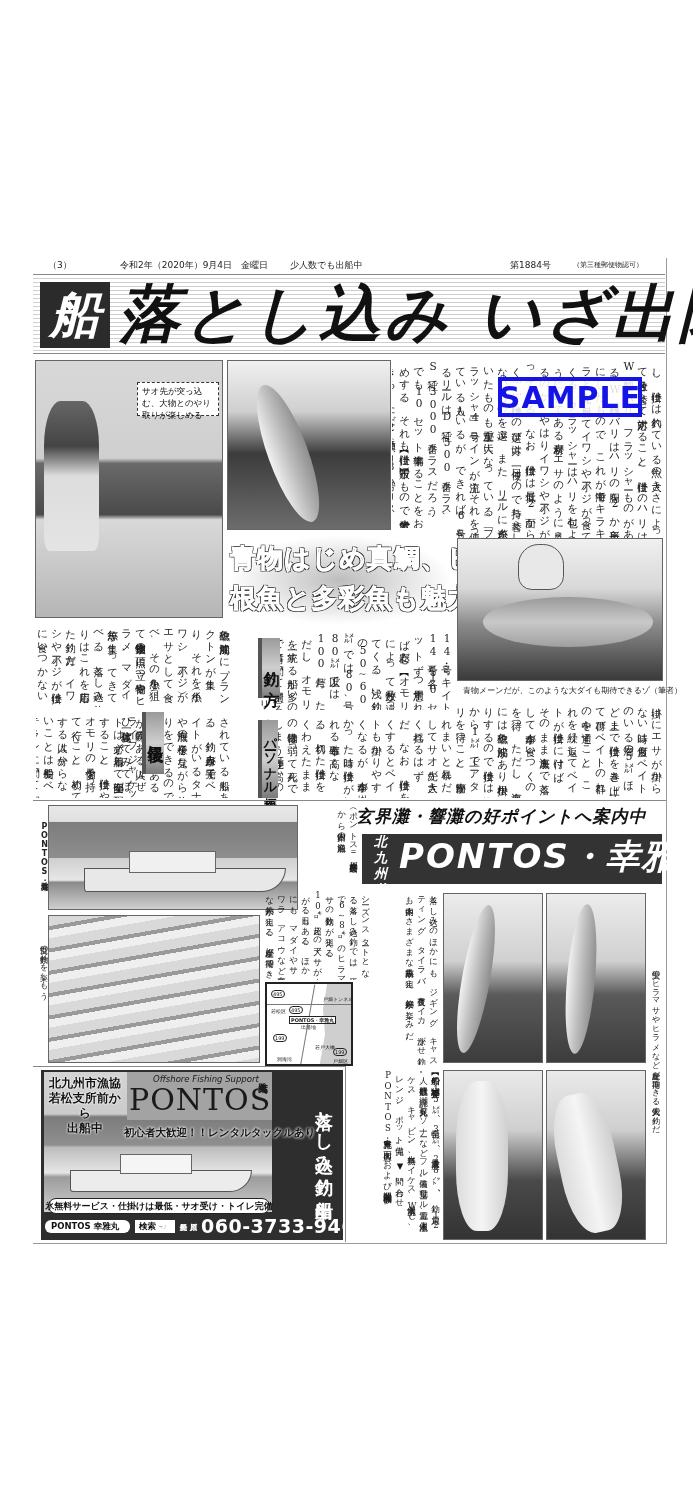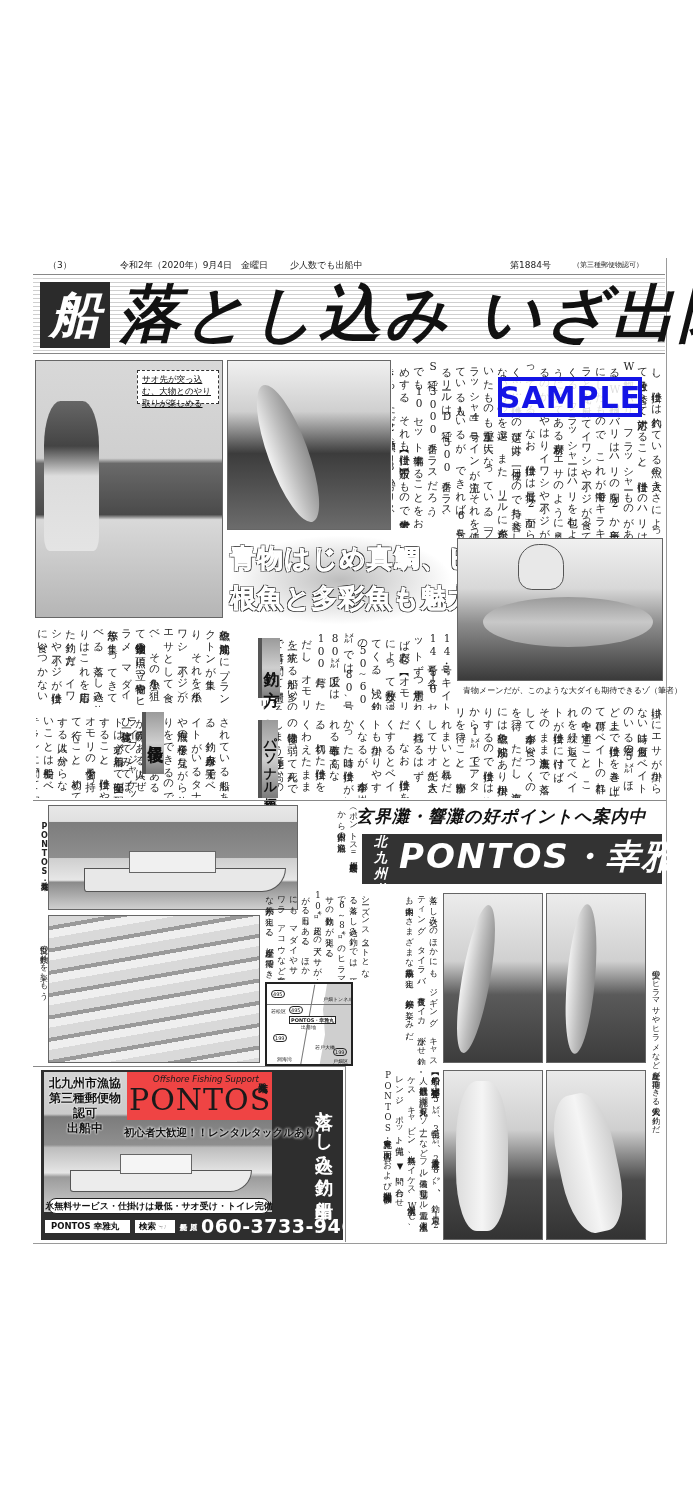--- a/index.html
+++ b/index.html
@@ -52,21 +52,21 @@
 
   
   .guide-title { font-family: "DejaVu Sans", sans-serif; font-weight: bold; font-style: italic; font-size: 17px; color: #111; white-space: nowrap; letter-spacing: 1px; }
   .pontos-bar { background: #333; color: #fff; display: flex; align-items: flex-start; gap: 12px; padding-left: 12px; font-family: "DejaVu Sans", sans-serif; }
   .pontos-bar .sub { font-size: 13px; font-weight: bold; font-style: italic; line-height: 16px; text-align: center; }
   .pontos-bar .main { font-size: 34px; font-weight: bold; font-style: italic; letter-spacing: 2px; white-space: nowrap; }
 
   
   .ad { left: 41px; top: 1070px; width: 302px; height: 170px; background: #2e2e2e; }
   .ad-photo { left: 44px; top: 1072px; width: 228px; height: 140px; background: linear-gradient(180deg,#d4d4d4 0%, #cbcbcb 30%, #7c7c7c 32%, #8f8f8f 52%, #bdbdbd 54%, #e6e6e6 72%, #9b9b9b 75%, #cfcfcf 100%); }
-  .ad-logo { left: 127px; top: 1072px; width: 145px; height: 48px; background: #ef4444; }
+  .ad-logo { left: 127px; top: 1072px; width: 145px; height: 48px; background: #a3a3a3; }
   .ad-logo .off { font-family: "DejaVu Sans", sans-serif; font-style: italic; font-size: 8.5px; position: absolute; left: 26px; top: 2px; white-space: nowrap; }
   .ad-logo .pn { font-family: "DejaVu Serif", serif; font-size: 30px; position: absolute; left: 2px; top: 10px; letter-spacing: 1px; white-space: nowrap; }
   .ad-logo .jp { writing-mode: vertical-rl; text-orientation: upright; font-family: "DejaVu Sans", sans-serif; font-weight: bold; font-size: 9.5px; position: absolute; right: 3px; top: 3px; }
   .ad-corner { font-family: "DejaVu Sans", sans-serif; font-weight: bold; font-size: 12px; line-height: 15px; text-align: center; color: #111; text-shadow: 0 0 2px #fff, 0 0 2px #fff; }
   .ad-welcome { font-family: "DejaVu Sans", sans-serif; font-weight: bold; font-size: 10.5px; color: #111; white-space: nowrap; text-shadow: 0 0 3px #fff,0 0 3px #fff; }
   .ad-pill { background: #fff; border: 1px solid #222; border-radius: 10px; font-family: "DejaVu Sans", sans-serif; font-weight: bold; font-size: 9px; color: #111; display: flex; align-items: center; justify-content: center; white-space: nowrap; }
   .ad-vert { writing-mode: vertical-rl; text-orientation: upright; font-family: "DejaVu Sans", sans-serif; font-weight: bold; font-size: 18px; color: #fff; letter-spacing: 1px; line-height: 22px; }
   .ad-search { background: #fff; font-family: "DejaVu Sans", sans-serif; font-weight: bold; font-size: 8.5px; color: #111; display: flex; align-items: center; padding-left: 6px; }
   .ad-phone { font-family: "DejaVu Sans", sans-serif; font-weight: bold; font-size: 19px; color: #fff; white-space: nowrap; letter-spacing: 0.5px; }
   .ad-small { writing-mode: vertical-rl; text-orientation: upright; font-family: "DejaVu Sans", sans-serif; font-weight: bold; font-size: 7.5px; color: #fff; line-height: 9px; }
@@ -90,21 +90,21 @@
 <div class="abs hdr" style="left:510px;top:259px;">第1884号</div>
 <div class="abs hdr" style="left:573px;top:260px;font-size:7px;">（第三種郵便物認可）</div>
 
 <div class="abs banner"></div>
 <div class="abs ship-box">船</div>
 <div class="abs headline">落とし込み いざ出陣！</div>
 
 <div class="abs photo sea" style="left:35px;top:360px;width:188px;height:258px;">
   <div class="fig" style="left:8px;top:40px;width:55px;height:150px;background:linear-gradient(180deg,#666 0%,#444 30%,#ddd 50%,#e4e4e4 100%);border-radius:30% 30% 10% 10%;"></div>
 </div>
-<div class="abs caption-box" style="left:137px;top:370px;width:82px;height:34px;text-decoration:underline;">サオ先が突っ込む、大物とのやり取りが楽しめる</div>
+<div class="abs caption-box" style="left:137px;top:382px;width:82px;height:34px;">サオ先が突っ込む、大物とのやり取りが楽しめる</div>
 
 <div class="abs photo catch" style="left:227px;top:360px;width:164px;height:170px;">
   <div class="fishshape" style="left:40px;top:20px;width:40px;height:145px;transform:rotate(-20deg);"></div>
 </div>
 
 <div class="abs vtext" style="left:392px;top:360px;width:62px;height:168px;">るリールはD社で500番クラス、S社で3000番クラスだろう。でも10セット準備することをお勧めする。それも【仕掛け】市販のもので十分対応できる。ただ2種類（ハリ8号・ハリス12号・ミキイト12号のものとハリ8号・ハリス</div>
 
 <div class="abs vtext" style="left:456px;top:360px;width:208px;height:180px;">
   <span>し、仕掛けは釣れている魚の大きさによって号数を替えて対応すること。仕掛けのハリはW胴打ちバリ、フラッシャーものがある。W胴打ちバリはハリの胴を2か所平らにしたもので、これが海中でキラキラと光を反射してイワシや小アジが食ってくる。フラッシャーはハリを包むように巻いてある素材がエサのように見えるのか、やはりイワシや小アジが食ってくる。なお、仕掛けは最低</span>
   <span>〈2面から続く〉……仕掛けの選び方は、一日使うので持ち替えしないものを選ぶ。また、リールに道糸が付いたものも重宝が大になっている。「フラッシャー」4号ラインが主流。それを使っている人もいるが、できれば6号を使って、大物が掛かっても安心して取り込める号数を選びたい。ちなみにPE6号が300㍍巻ける。</span>
@@ -196,33 +196,33 @@
   <div class="fishshape" style="left:12px;top:22px;width:58px;height:140px;background:linear-gradient(90deg,#dcdcdc,#f5f5f5,#cfcfcf);border-radius:40%;transform:rotate(-12deg);"></div>
 </div>
 
 <div class="abs ad"></div>
 <div class="abs ad-photo">
   <div style="position:absolute;left:26px;top:98px;width:180px;height:20px;background:#ececec;border:1px solid #555;border-radius:0 0 40px 6px;"></div>
   <div style="position:absolute;left:76px;top:82px;width:70px;height:18px;background:#f5f5f5;border:1px solid #666;"></div>
 </div>
 <div class="abs ad-corner" style="left:46px;top:1076px;width:78px;">
   <div>北九州市漁協</div>
-  <div>第三種郵便物認可</div>
+  <div>若松支所前から</div>
   <div>出船中</div>
 </div>
 <div class="abs ad-logo">
   <div class="off">Offshore Fishing Support</div>
   <div class="pn">PONTOS</div>
   <div class="jp">幸雅丸</div>
 </div>
 <div class="abs ad-welcome" style="left:124px;top:1126px;">初心者大歓迎！！レンタルタックルあり</div>
 <div class="abs ad-pill" style="left:48px;top:1198px;width:222px;height:16px;">氷無料サービス・仕掛けは最低・サオ受け・トイレ完備</div>
 <div class="abs ad-vert" style="left:285px;top:1074px;width:50px;height:140px;display:flex;justify-content:center;">落とし込み釣り出船中</div>
 
-<div class="abs ad-search" style="left:45px;top:1220px;width:85px;height:13px;">PONTOS 幸雅丸</div>
+<div class="abs ad-search" style="left:45px;top:1220px;width:85px;height:13px;border-radius:6px;">PONTOS 幸雅丸</div>
 <div class="abs ad-search" style="left:135px;top:1220px;width:40px;height:13px;padding-left:4px;gap:2px;">
   <span>検索</span>
   <span style="font-size:9px;">☜</span>
 </div>
 <div class="abs ad-small" style="left:178px;top:1217px;width:10px;height:20px;">船長</div>
 <div class="abs ad-small" style="left:188px;top:1217px;width:10px;height:20px;">川原</div>
 <div class="abs ad-phone" style="left:201px;top:1215px;">060-3733-9460</div>
 
 <div class="abs rule-v" style="left:345px;top:1066px;height:176px;"></div>
 <div class="abs rule-h" style="left:33px;top:1066px;width:312px;"></div>

